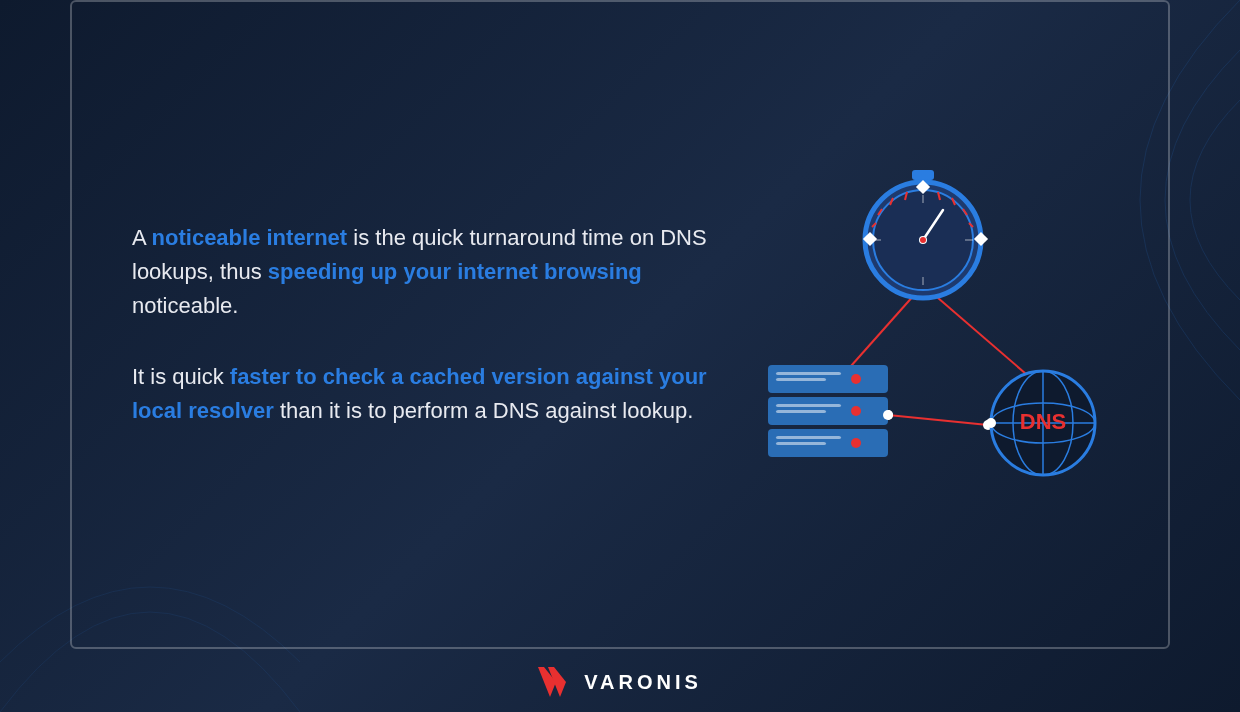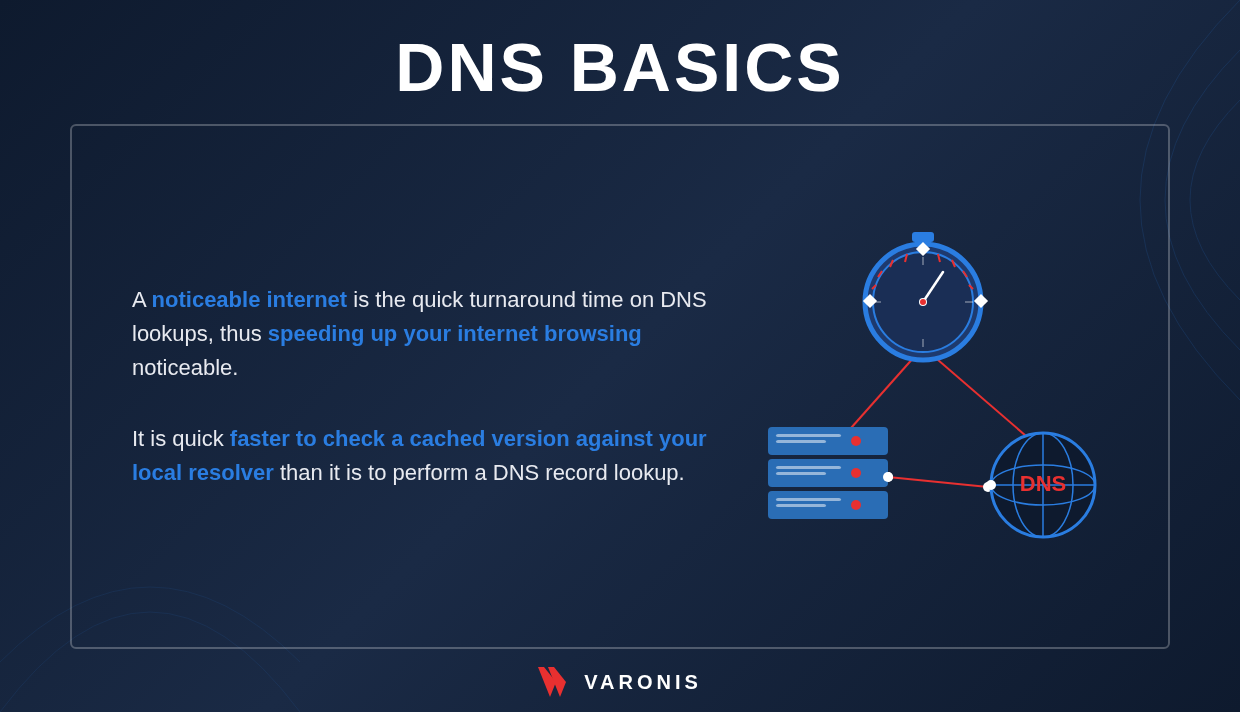--- a/index.html
+++ b/index.html
@@ -137,34 +137,31 @@
     <path d="M400 0 Q200 200 400 400" stroke="#2a7de1" stroke-width="1" fill="none"></path>
     <path d="M400 50 Q250 200 400 350" stroke="#2a7de1" stroke-width="1" fill="none"></path>
     <path d="M400 100 Q300 200 400 300" stroke="#2a7de1" stroke-width="1" fill="none"></path>
   </svg>
 
   <svg class="bg-arcs-bottom" viewBox="0 0 300 300" fill="none">
     <path d="M0 300 Q150 100 300 300" stroke="#2a7de1" stroke-width="1" fill="none"></path>
     <path d="M0 250 Q150 100 300 250" stroke="#2a7de1" stroke-width="1" fill="none"></path>
   </svg>
 
-  <div class="title-section">
-    <h1 class="main-title">DNS BASICS</h1>
-  </div>
 
   <div class="content-box">
 
     <div class="text-content">
 
       <p class="paragraph">
         <span>A </span><span class="highlight-blue">noticeable internet</span><span> is the quick turnaround time on DNS lookups, thus </span><span class="highlight-blue">speeding up your internet browsing</span><span> noticeable.</span>
       </p>
 
       <p class="paragraph">
-        <span>It is quick </span><span class="highlight-blue">faster to check a cached version against your local resolver</span><span> than it is to perform a DNS record lookup.</span>
+        <span>It is quick </span><span class="highlight-blue">faster to check a cached version against your local resolver</span><span> than it is to perform a DNS against lookup.</span>
       </p>
 
     </div>
 
     <div class="illustration">
 
       <svg width="380" height="320" viewBox="0 0 380 320">
 
         <line x1="185" y1="120" x2="105" y2="210" stroke="#e83030" stroke-width="2" stroke-dasharray="none"></line>
 

